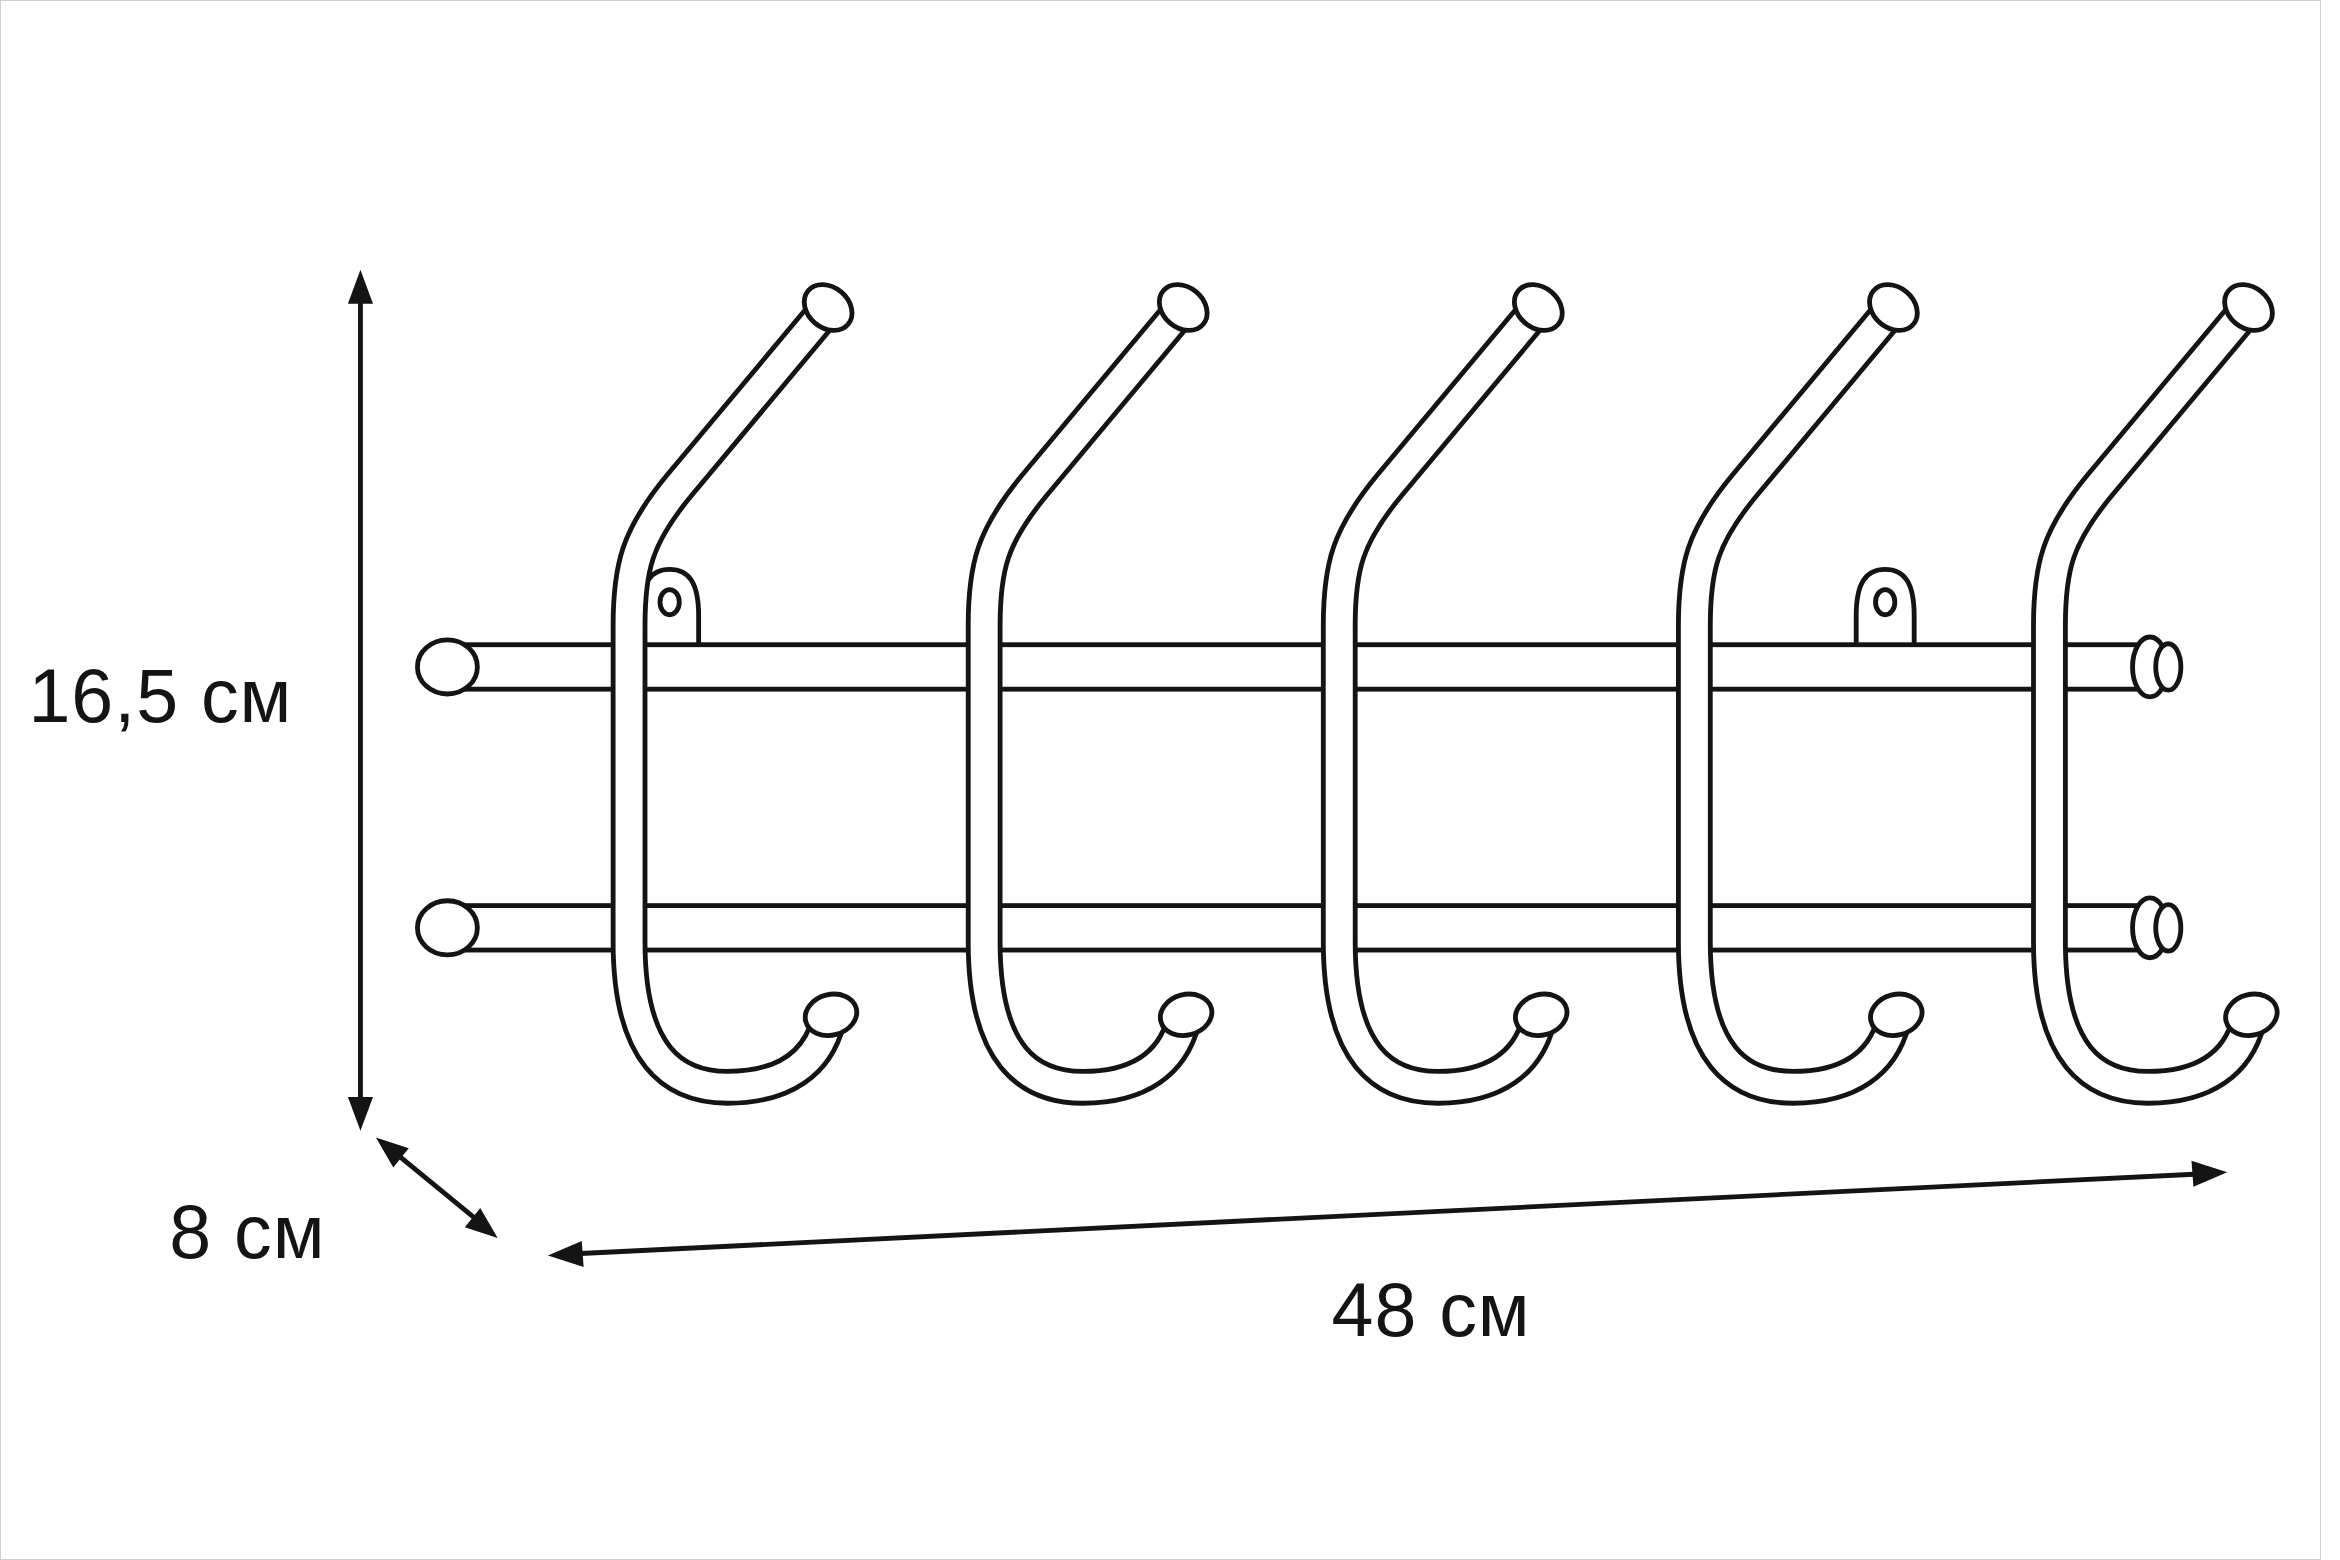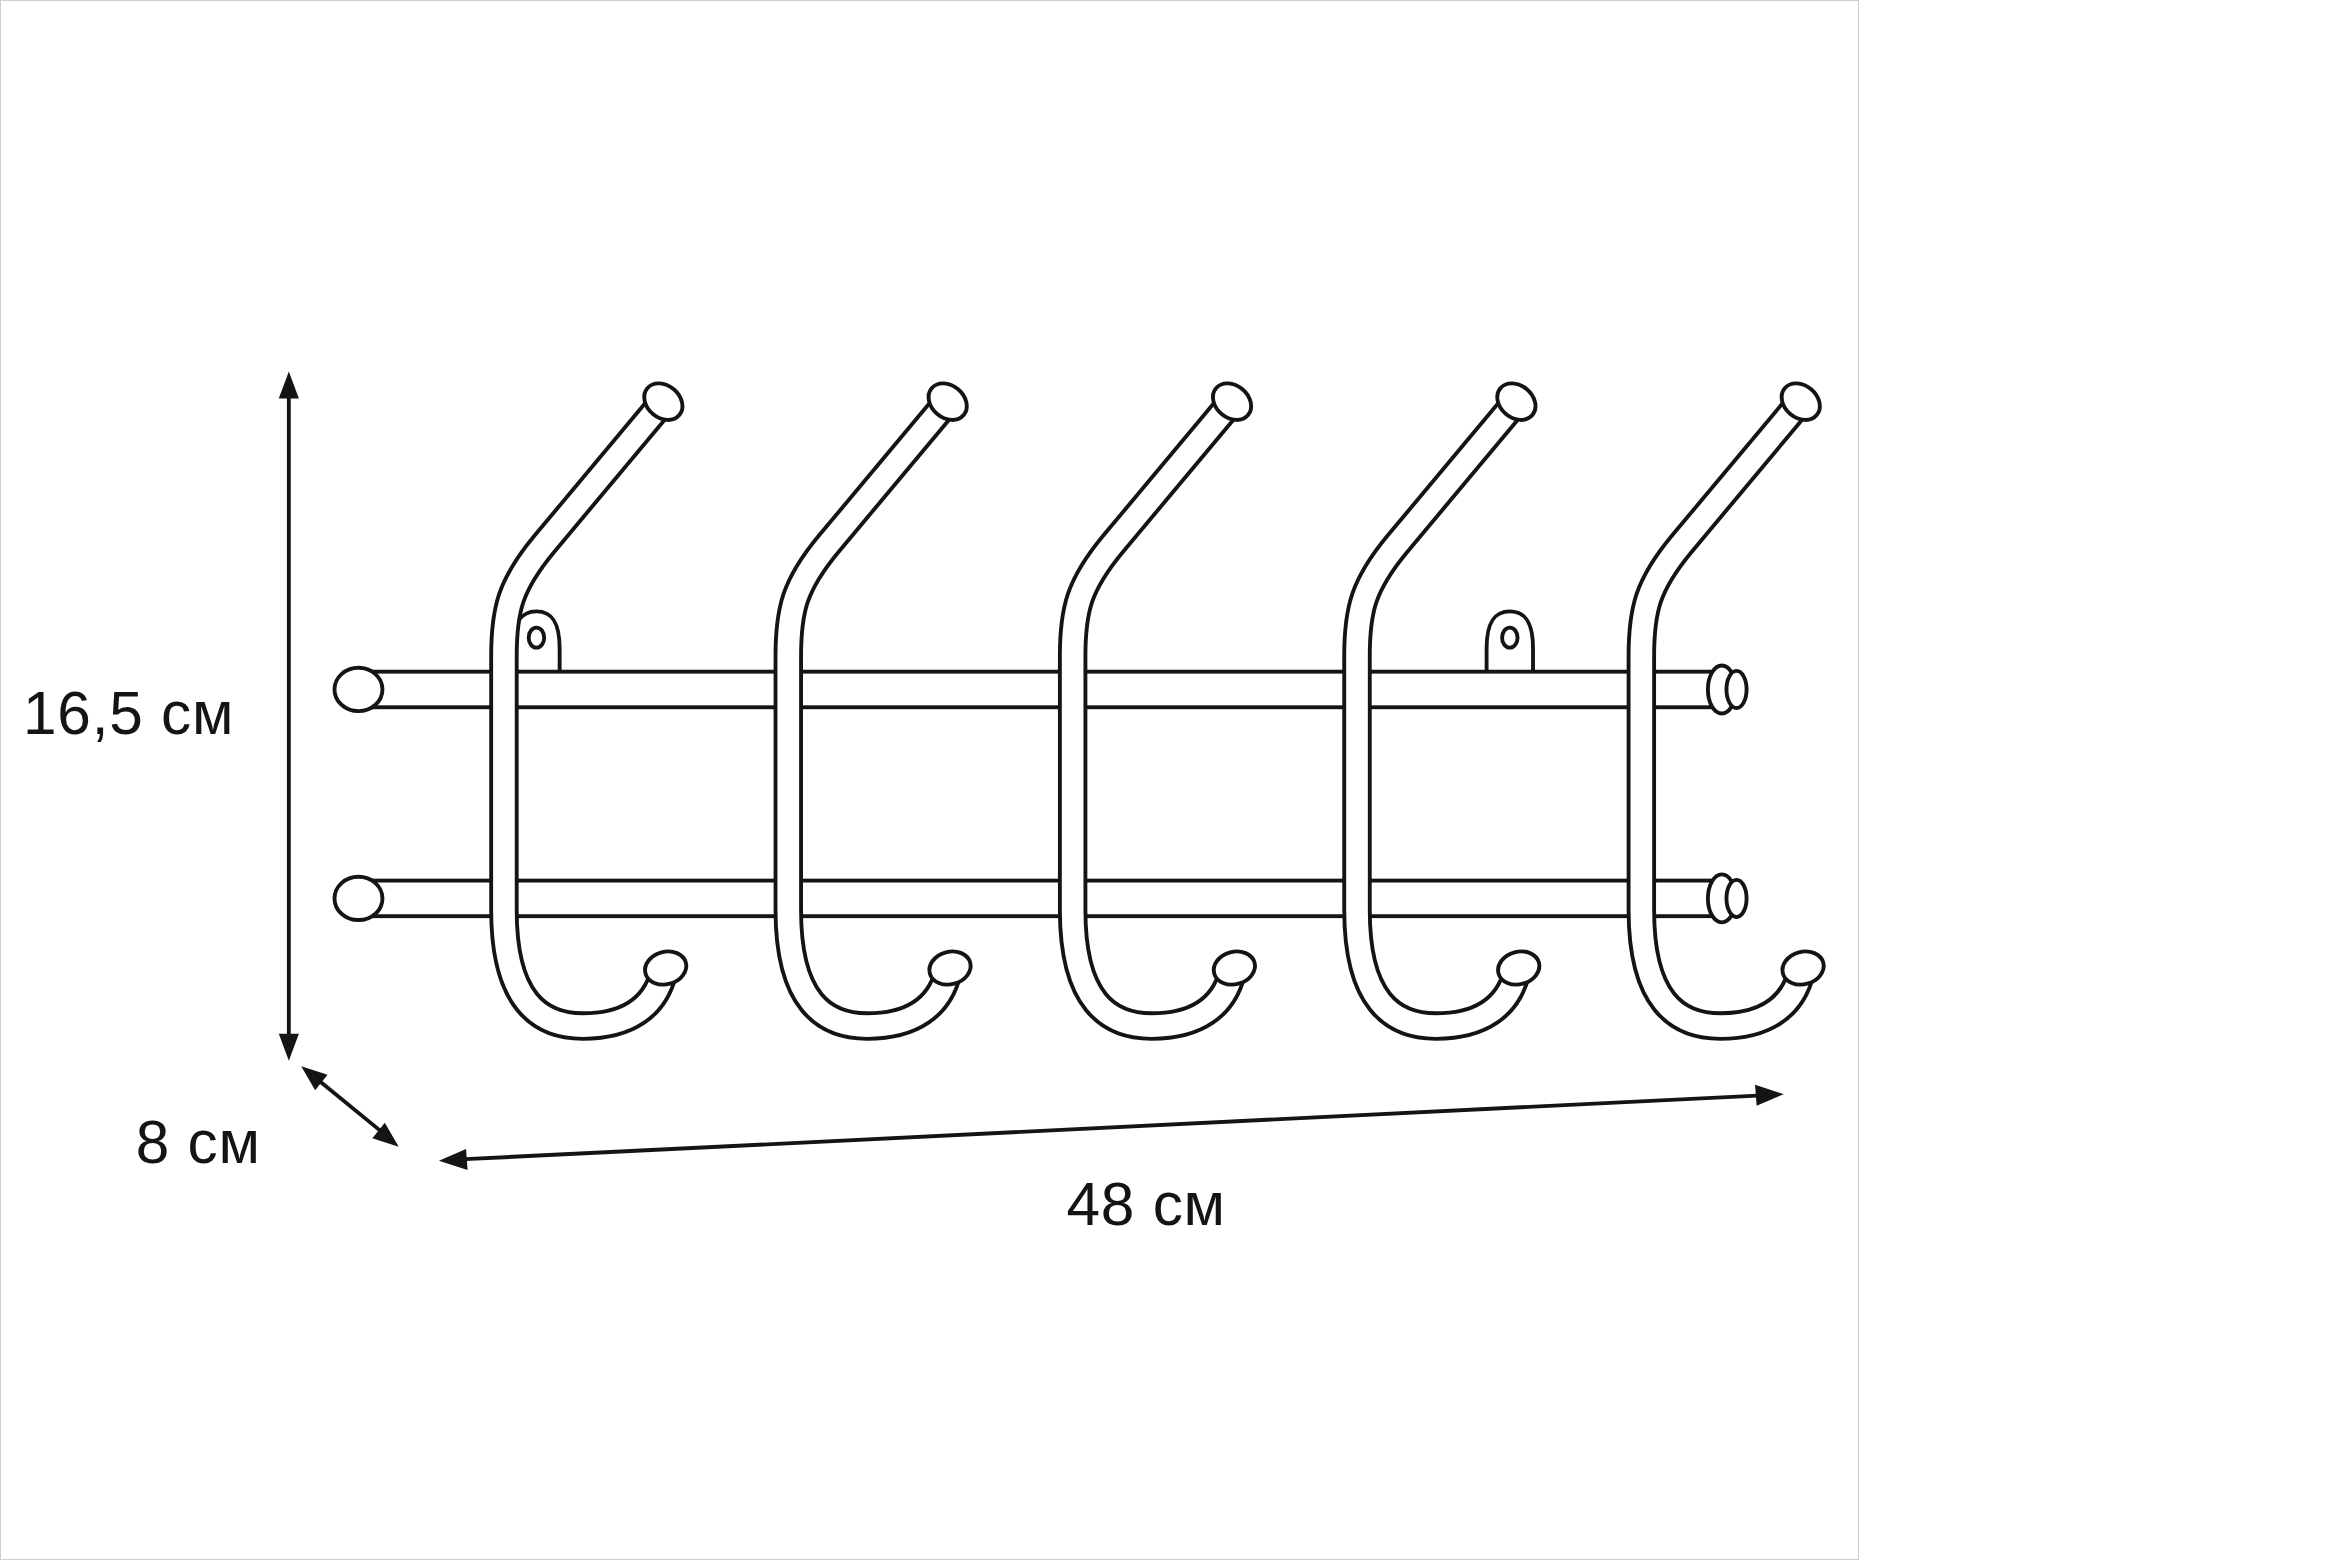--- a/index.html
+++ b/index.html
@@ -1,18 +1,18 @@
 <!DOCTYPE html>
 <html><head>
 <meta charset="utf-8">
 <style>
   html,body{margin:0;padding:0;background:#ffffff;}
   .canvas{
     position:relative;
-    width:1859px;height:1560px;
+    width:2321px;height:1560px;
     background:#ffffff;
     box-sizing:border-box;
     border:1px solid #cfcfcf;
     overflow:hidden;
     font-family:"Liberation Sans", sans-serif;
   }
   svg{display:block;width:100%;height:100%;}
   .outline{fill:#ffffff;stroke:#141414;stroke-width:5;}
   .tube-outer{fill:none;stroke:#141414;stroke-width:38;stroke-linecap:butt;}
   .tube-inner{fill:none;stroke:#ffffff;stroke-width:28;stroke-linecap:butt;}

